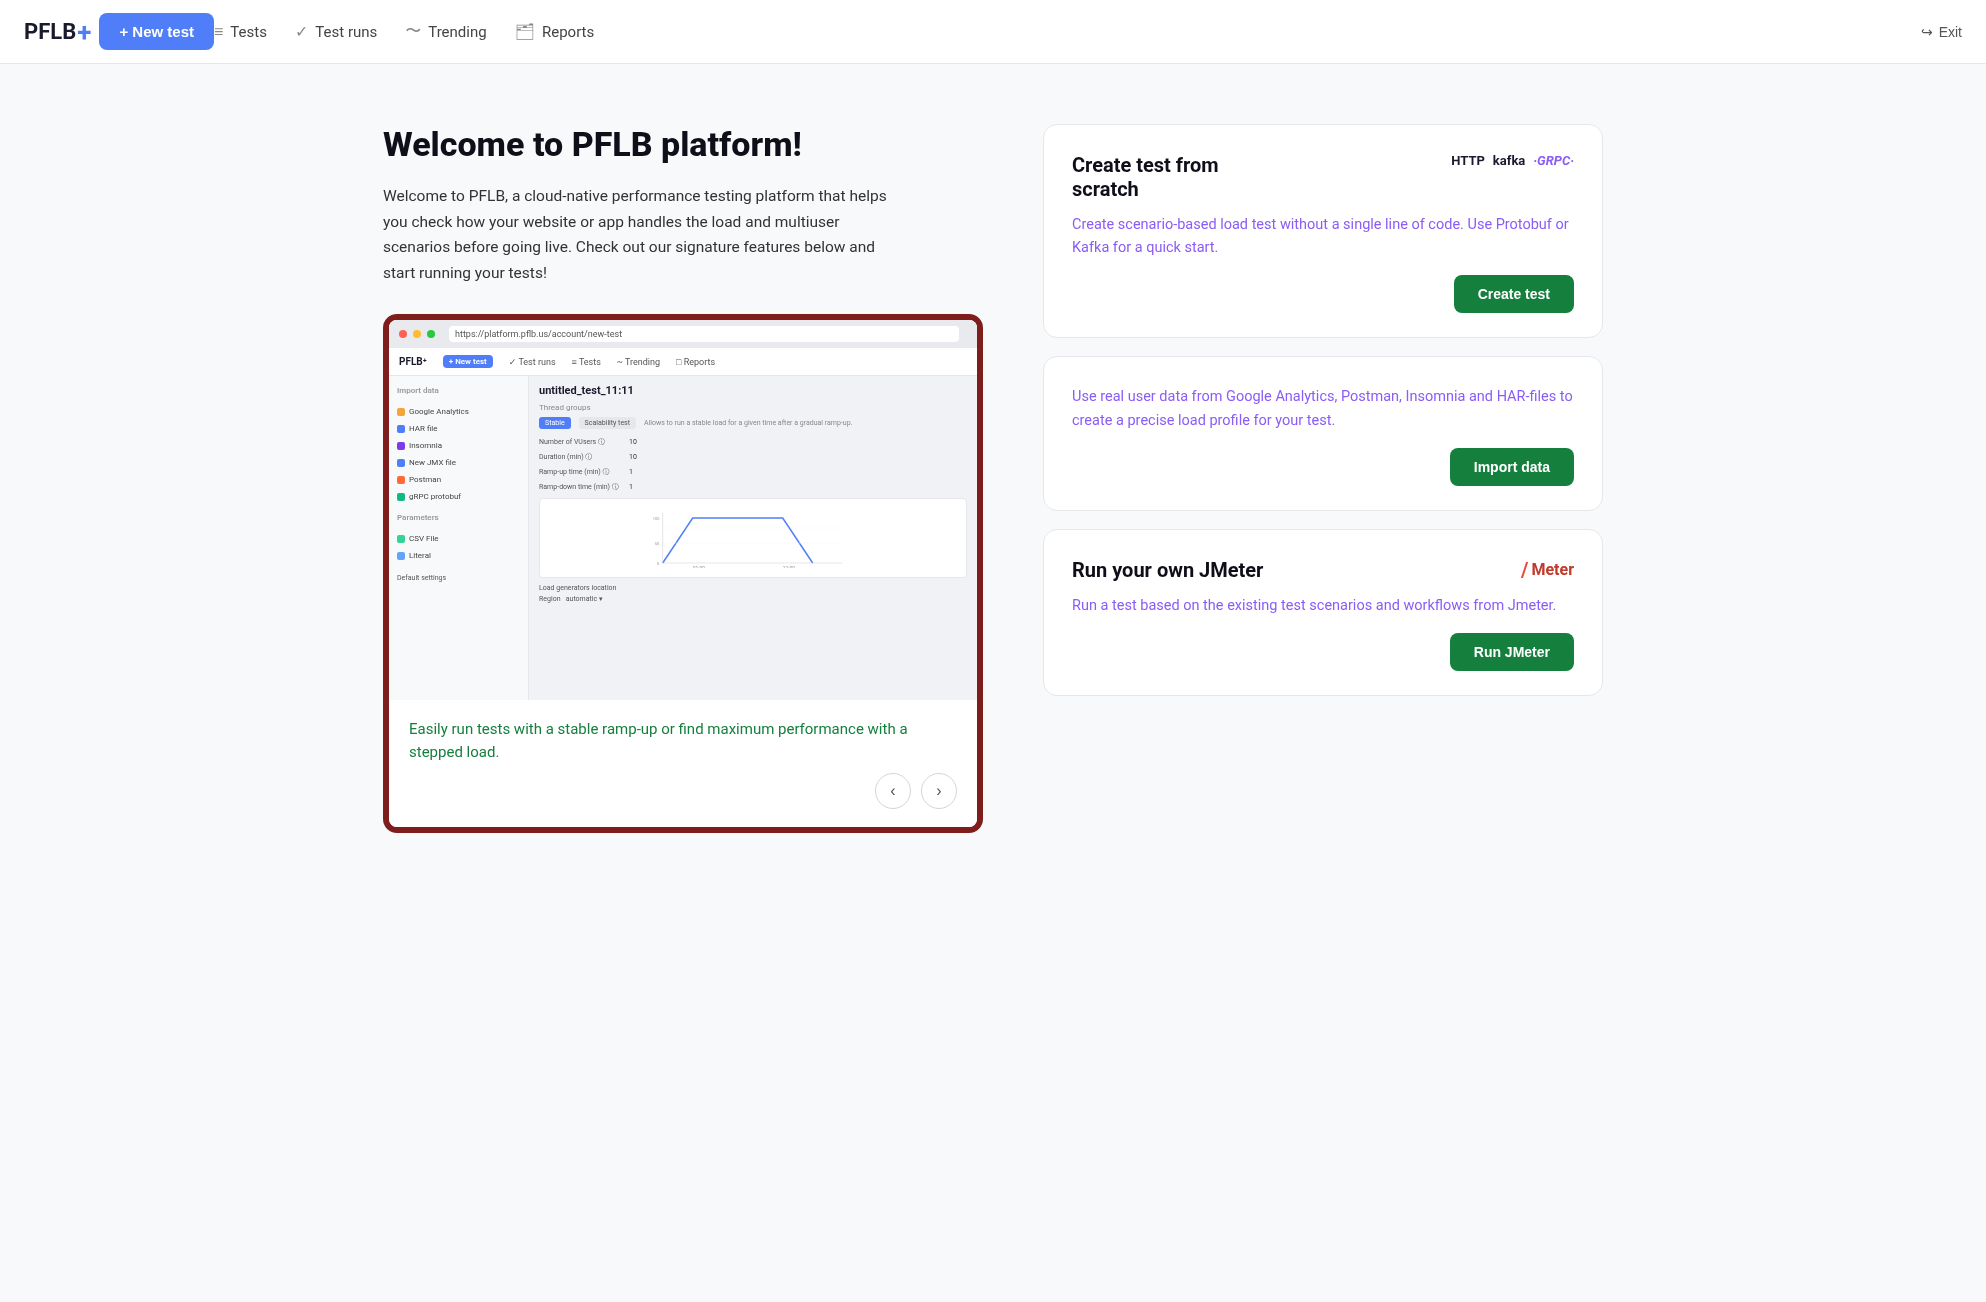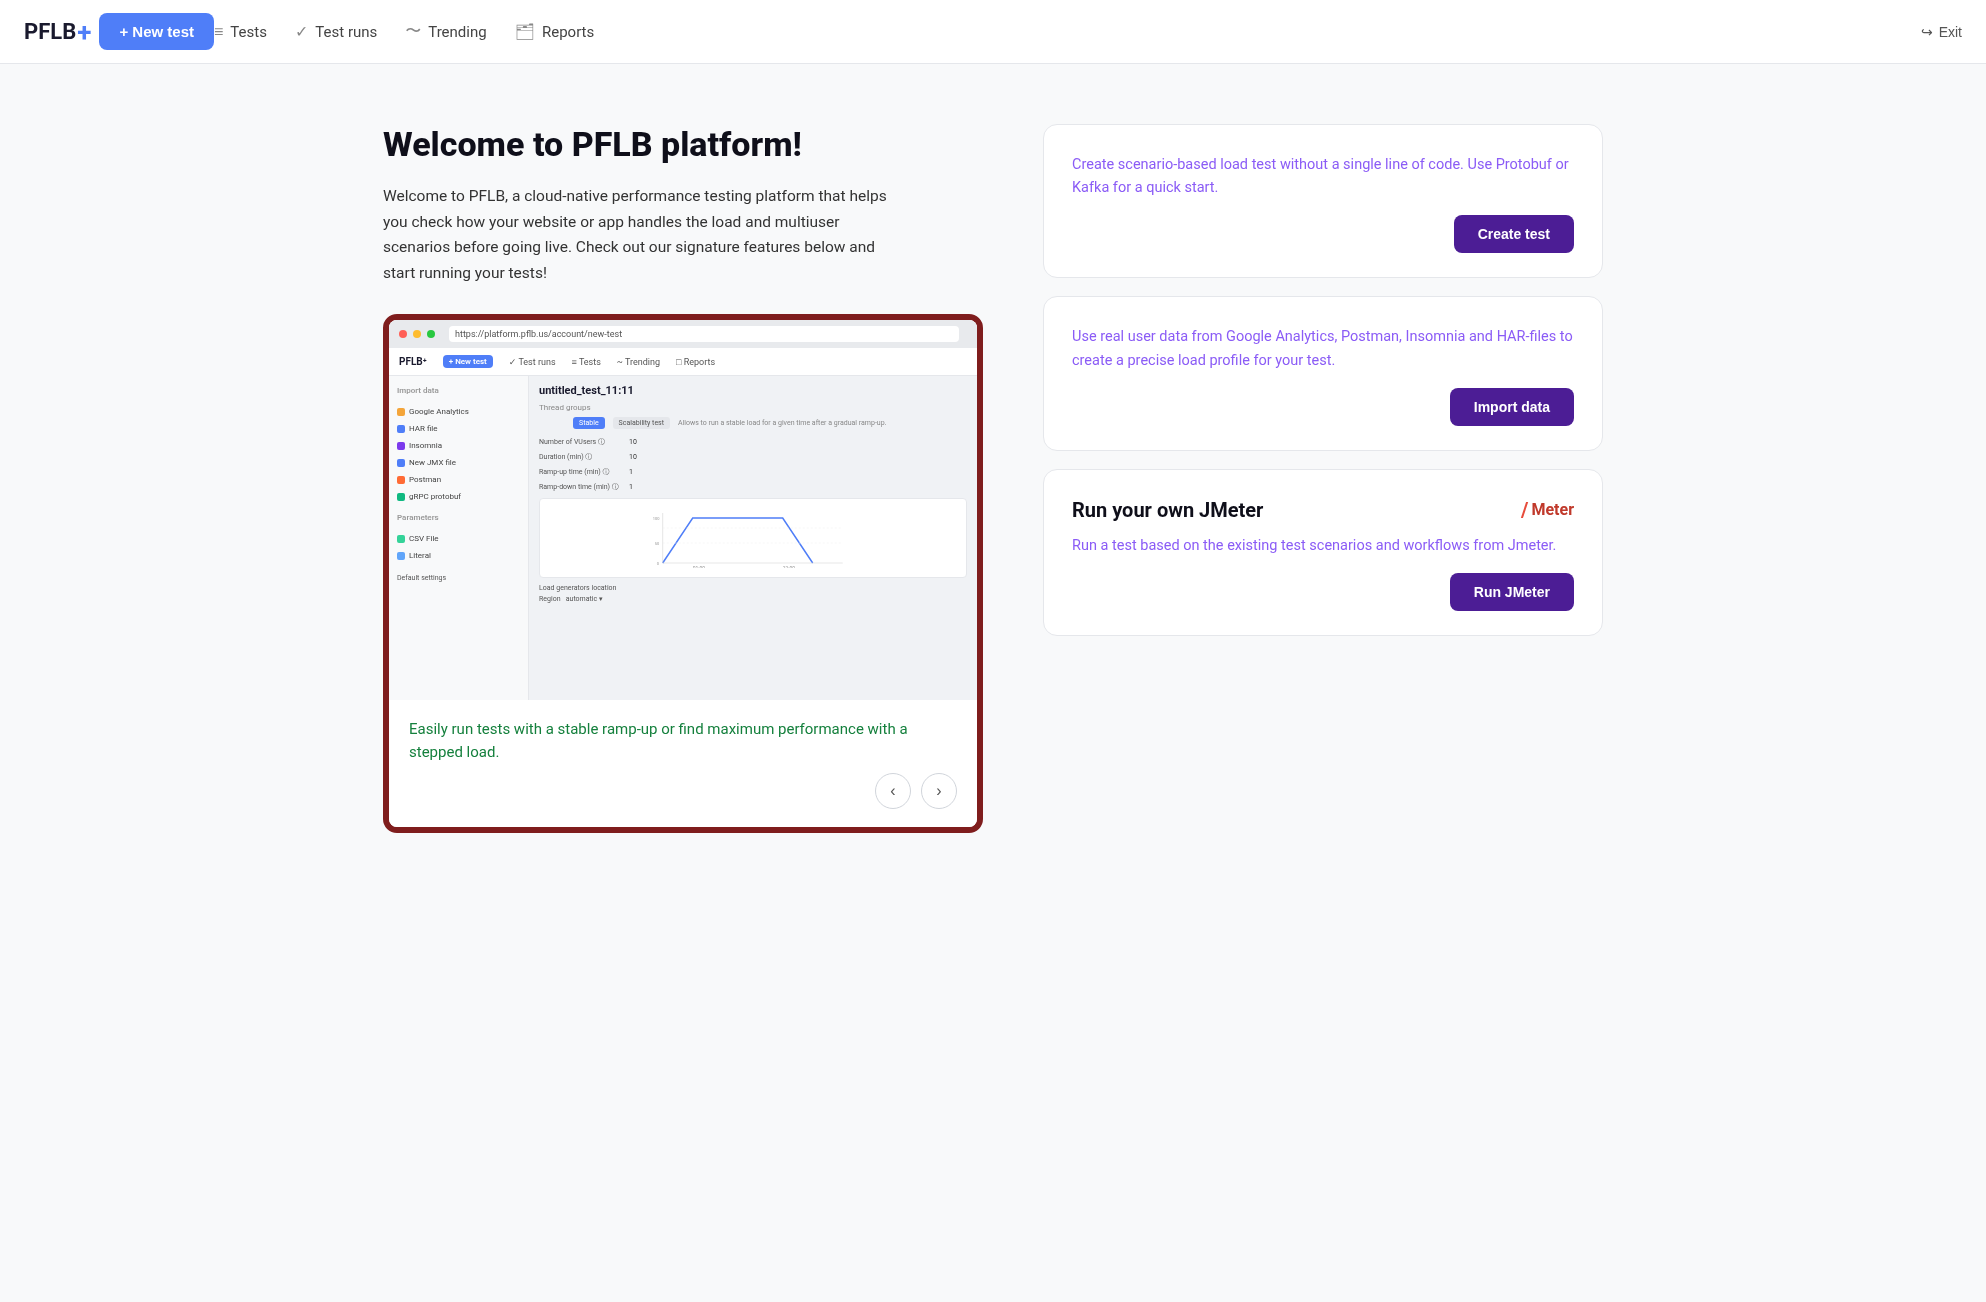--- a/index.html
+++ b/index.html
@@ -241,21 +241,20 @@
     .mini-tab {
       font-size: 7px;
       padding: 2px 6px;
       border-radius: 3px;
       background: #e5e7eb;
       color: #555;
     }
     .mini-tab.active {
       background: #4f7ef8;
       color: #fff;
-      margin-left: 34px;
     }
     .mini-form-row {
       display: flex;
       align-items: center;
       margin-bottom: 5px;
       gap: 6px;
     }
     .mini-form-label {
       font-size: 7px;
       color: #555;
@@ -358,21 +357,21 @@
       font-size: 14.5px;
       color: #8b5cf6;
       line-height: 1.6;
     }
     .card-action {
       display: flex;
       justify-content: flex-end;
       margin-top: 4px;
     }
     .card-btn {
-      background: #4c1d95;
+      background: #15803d;
       color: #fff;
       border: none;
       border-radius: 8px;
       padding: 11px 24px;
       font-size: 14px;
       font-weight: 600;
       cursor: pointer;
     }
 
     
@@ -587,20 +586,28 @@
             <span>›</span>
           </button>
         </div>
       </div>
     </div>
   </div>
 
   <div class="right-col">
 
     <div class="feature-card">
+      <div class="card-header">
+        <h2 class="card-title">Create test from scratch</h2>
+        <div class="card-badges">
+          <span class="badge-http">HTTP</span>
+          <span class="badge-kafka">kafka</span>
+          <span class="badge-grpc">·GRPC·</span>
+        </div>
+      </div>
       <p class="card-desc">Create scenario-based load test without a single line of code. Use Protobuf or Kafka for a quick start.</p>
       <div class="card-action">
         <button class="card-btn">
           <span>Create test</span>
         </button>
       </div>
     </div>
 
     <div class="feature-card">
       <p class="card-desc">Use real user data from Google Analytics, Postman, Insomnia and HAR-files to create a precise load profile for your test.</p>

